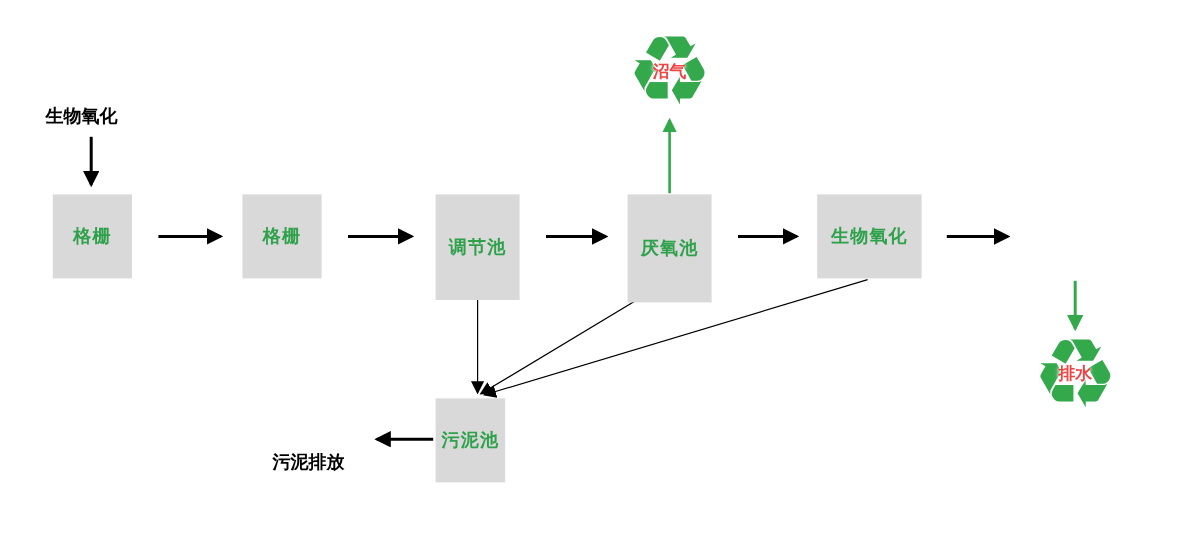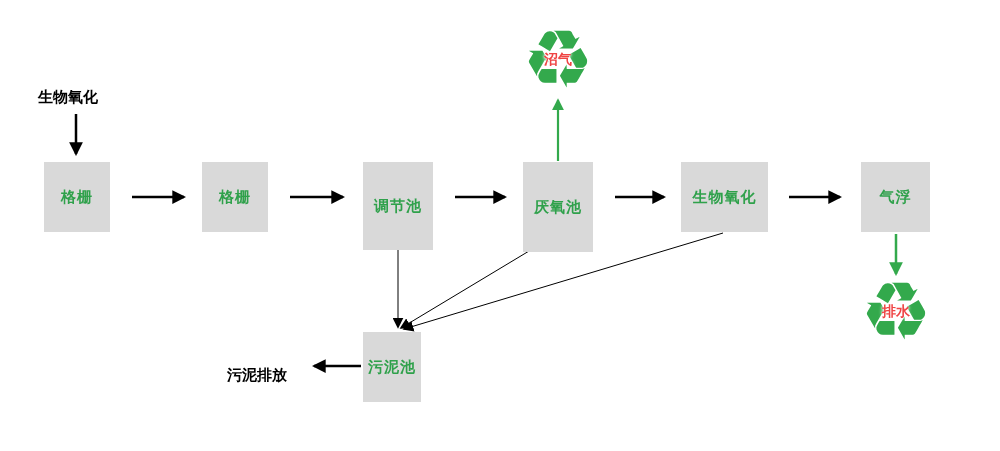--- a/index.html
+++ b/index.html
@@ -86,39 +86,36 @@
     <line x1="896" y1="234" x2="896" y2="274" stroke="#33a94c" stroke-width="2.5" marker-end="url(#mk-green)"></line>
 
     <line x1="398" y1="234" x2="398" y2="327" stroke="#000000" stroke-width="1" marker-end="url(#mk-black-thin)"></line>
     <line x1="559" y1="233" x2="401" y2="328" stroke="#000000" stroke-width="1" marker-end="url(#mk-black-thin)"></line>
     <line x1="723" y1="233" x2="404" y2="329" stroke="#000000" stroke-width="1" marker-end="url(#mk-black-thin)"></line>
 
     <line x1="361" y1="366" x2="314" y2="366" stroke="#000000" stroke-width="2.5" marker-end="url(#mk-black)"></line>
   </svg>
 
   <div class="free-label" style="left:38px; top:88px;">生物氧化</div>
-  <div class="free-label" style="left:227px; top:366px;">污泥排放</div>
+  <div class="free-label" style="left:227px; top:376px;">污泥排放</div>
 
   <div class="box" style="left:44px; top:162px; width:66px; height:70px;">
     <span>格栅</span>
   </div>
   <div class="box" style="left:202px; top:162px; width:66px; height:70px;">
     <span>格栅</span>
   </div>
   <div class="box" style="left:363px; top:162px; width:70px; height:88px;">
     <span>调节池</span>
   </div>
   <div class="box" style="left:523px; top:162px; width:70px; height:90px;">
     <span>厌氧池</span>
   </div>
   <div class="box" style="left:681px; top:162px; width:87px; height:70px;">
     <span>生物氧化</span>
-  </div>
-  <div class="box" style="left:861px; top:162px; width:69px; height:70px;">
-    <span>气浮</span>
   </div>
 
   <div class="box" style="left:363px; top:332px; width:58px; height:70px;">
     <span>污泥池</span>
   </div>
 
   <div class="recycle" style="left:516px; top:18px; width:84px; height:84px;">
     <span class="recycle-glyph">♻</span>
     <span class="recycle-label">沼气</span>
   </div>

